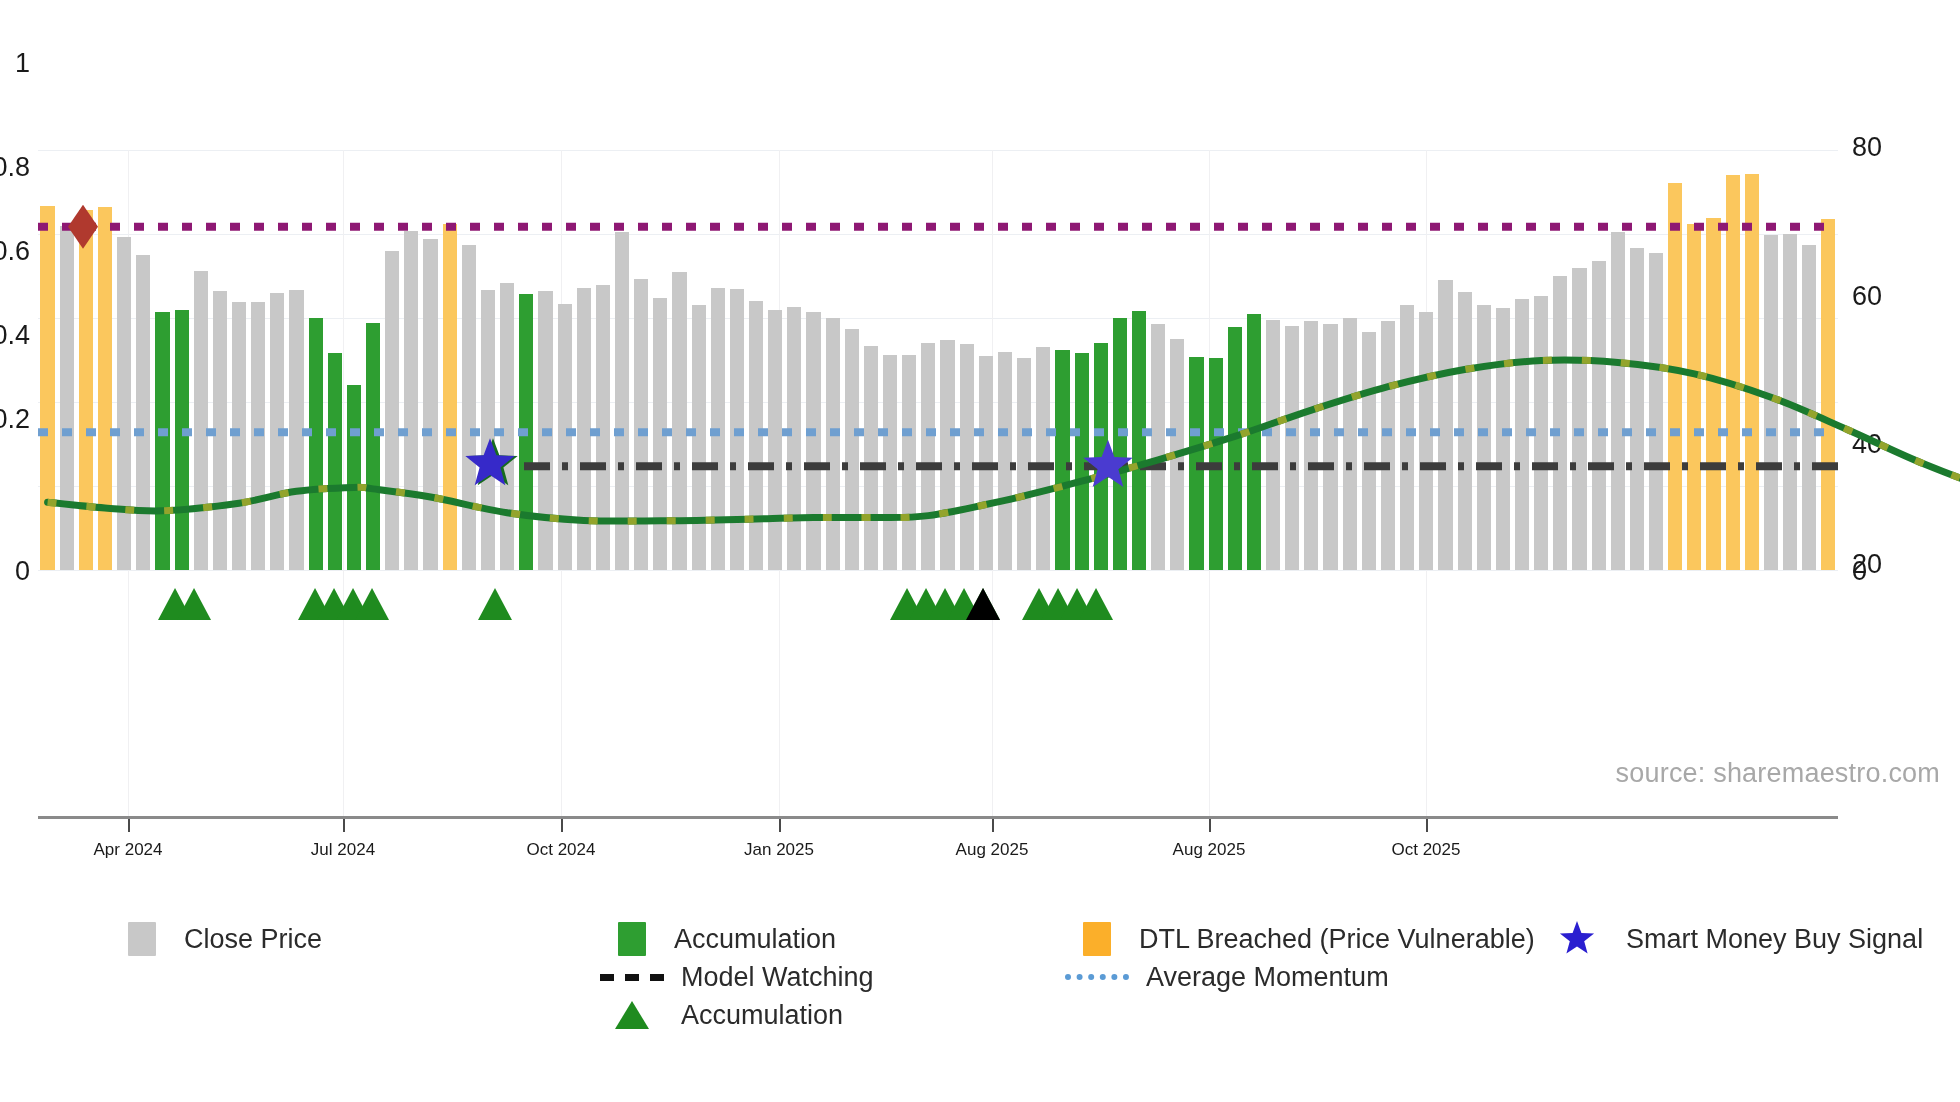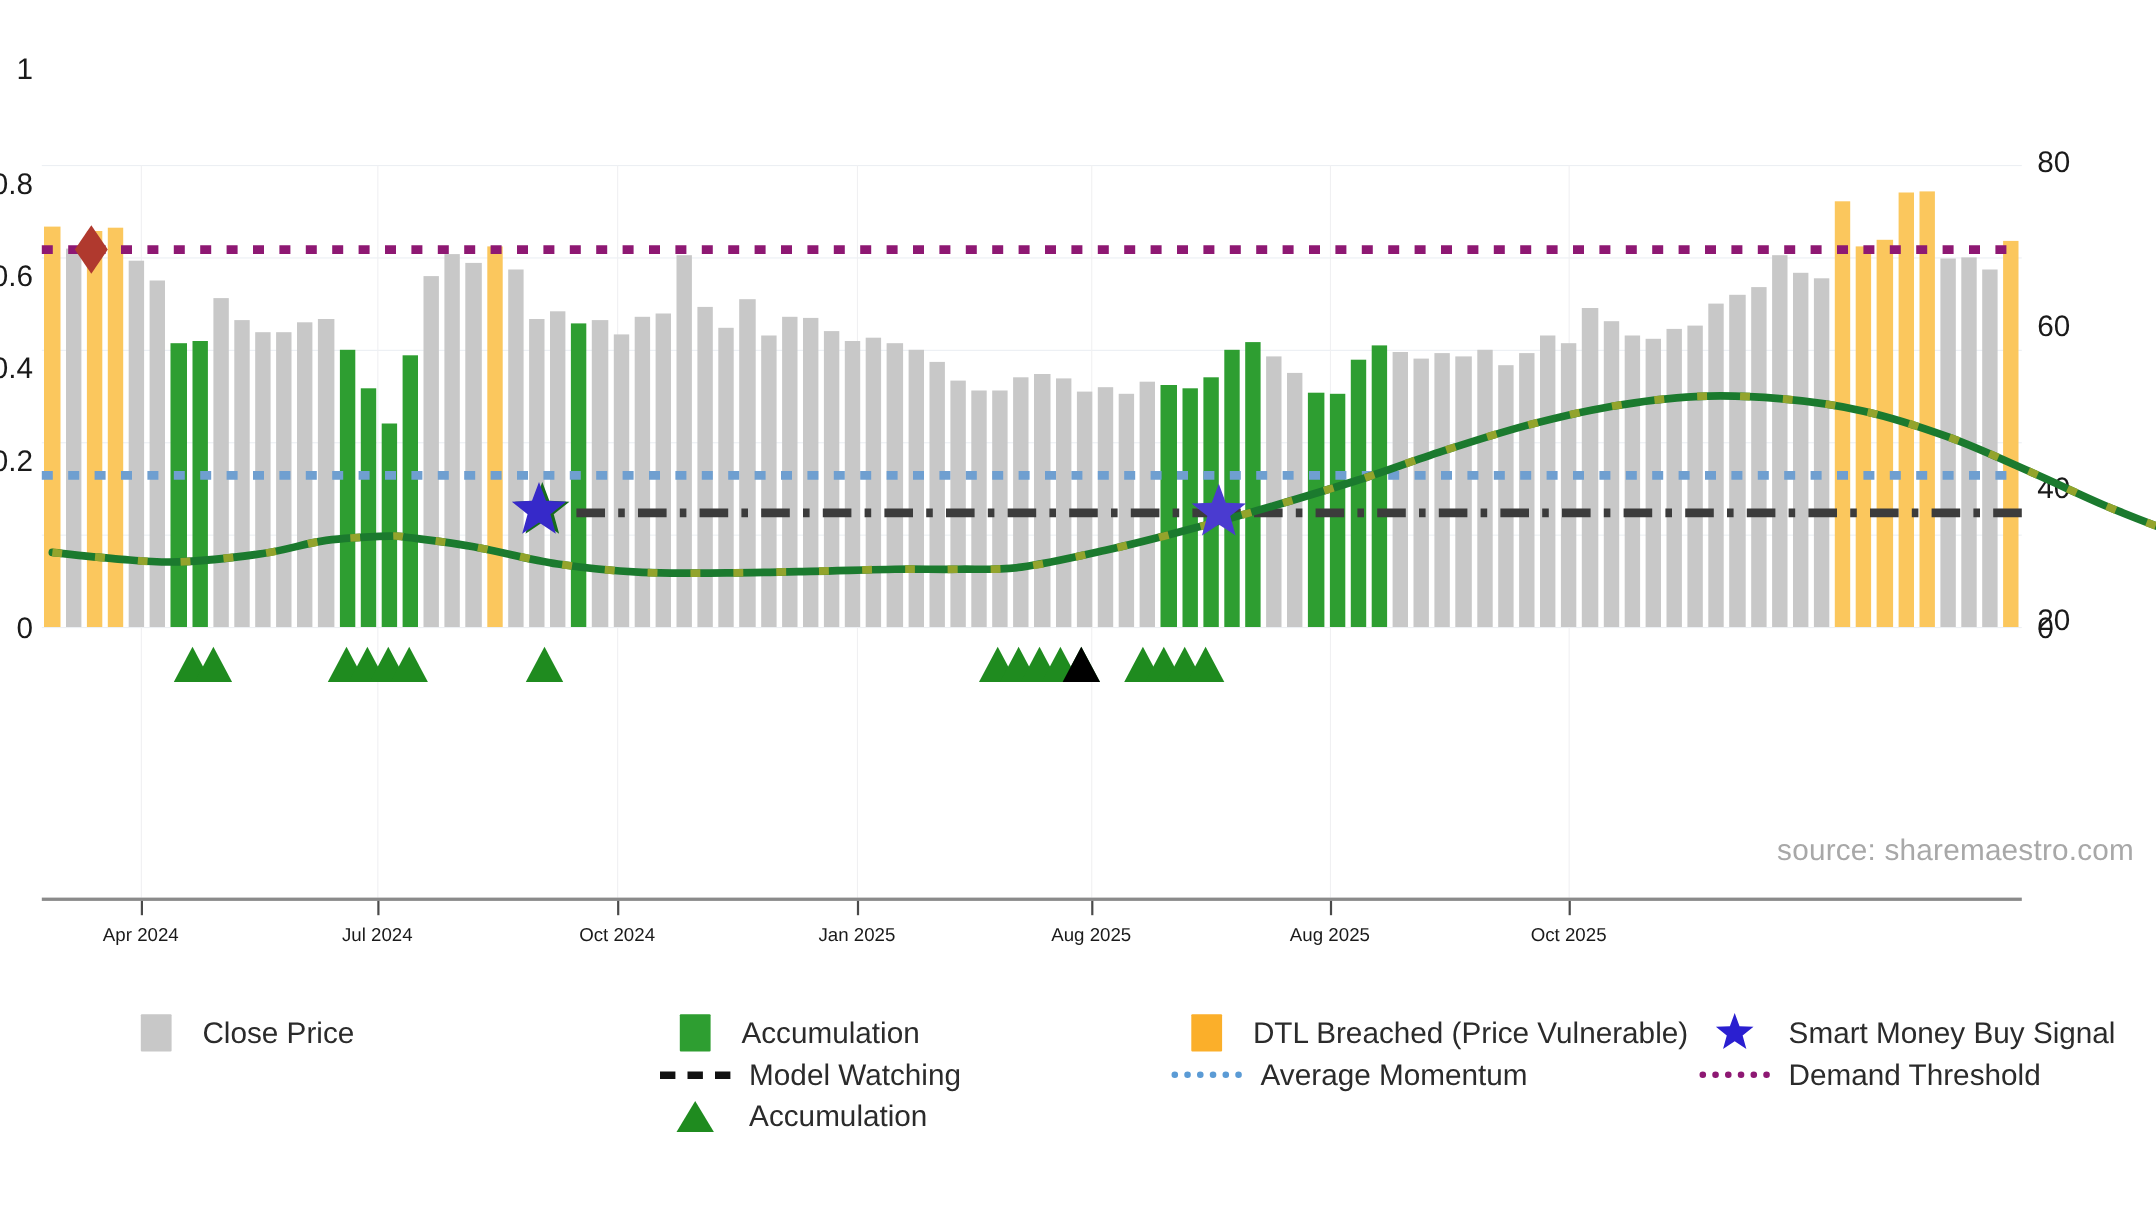--- a/index.html
+++ b/index.html
@@ -262,24 +262,20 @@
       </div>
       <div class="lgrow">
         <div class="lgitem" style="left: 1065px;">
           <span class="sw sw-dot" style="border-top-color: rgb(91, 155, 213);"></span>
           <span class="lgtext">Average Momentum</span>
         </div>
         <div class="lgitem" style="left: 600px;">
           <span class="sw sw-dash" style="border-top-color: rgb(17, 17, 17);"></span>
           <span class="lgtext">Model Watching</span>
         </div>
-        <div class="lgitem" style="left: 1545px;">
-          <span class="sw sw-dot" style="border-top-color: rgb(142, 24, 115);"></span>
-          <span class="lgtext">Demand Threshold</span>
-        </div>
       </div>
       <div class="lgrow">
         <div class="lgitem" style="left: 600px;">
           <span class="sw sw-box">
             <svg width="40" height="34" viewBox="0 0 40 34">
               <path d="M20,3 L37,31 L3,31 Z" fill="#1f8b1f"></path>
             </svg>
           </span>
           <span class="lgtext">Accumulation</span>
         </div>

